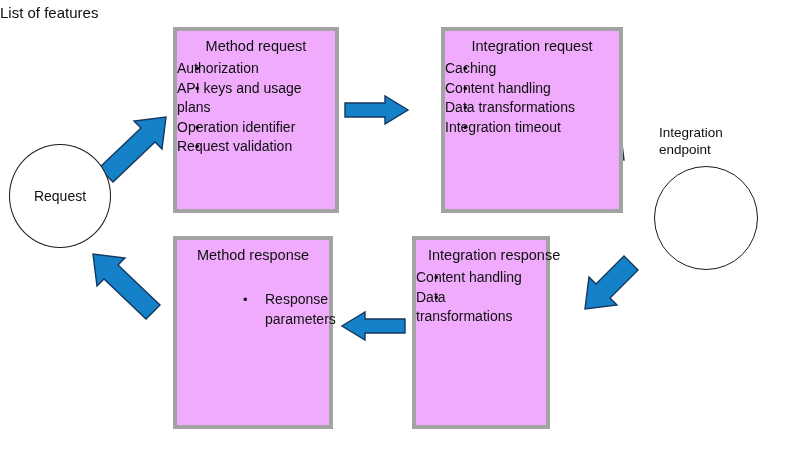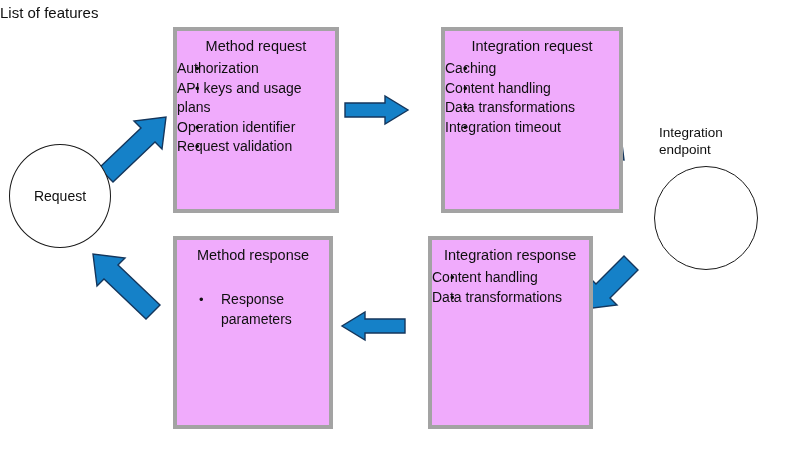--- a/index.html
+++ b/index.html
@@ -67,29 +67,30 @@
     font-size: 13px;
     line-height: 19.5px;
     color: #0f0f0f;
   }
   
   .bullet-list.gap-top {
     padding-top: 26px;
   }
   .bullet-list.gap-top li {
     padding-left: 44px;
+    margin-left: 44px;
   }
   .bullet-list.gap-top li::before {
     left: 22px;
   }
 
   #box-method-request   { left: 173px; top: 27px;  width: 166px; height: 186px; }
   #box-integration-request { left: 401px; top: 27px;  width: 182px; height: 186px; margin-left: 40px; }
   #box-method-response  { left: 173px; top: 236px; width: 160px; height: 193px; }
-  #box-integration-response { left: 412px; top: 236px; width: 165px; height: 193px; margin-left: 16px; }
+  #box-integration-response { left: 412px; top: 236px; width: 138px; height: 193px; }
 
   
   .box-title.align-left {
     text-align: left;
     padding-left: 12px;
   }
 
   
   .circle-node {
     position: absolute;

